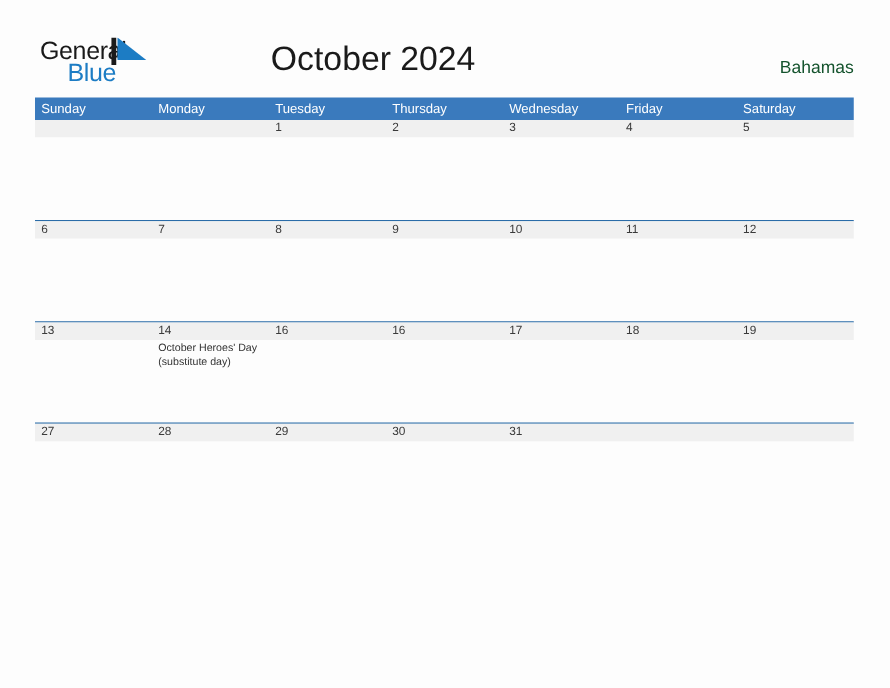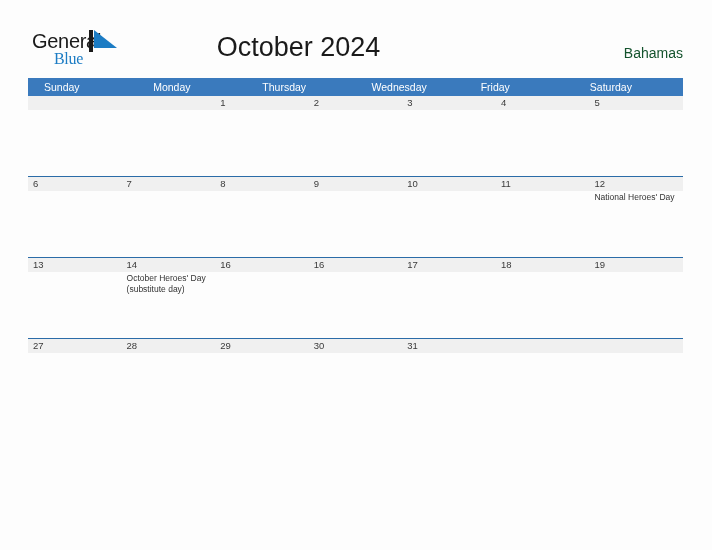--- a/index.html
+++ b/index.html
@@ -44,26 +44,25 @@
     font-size: 20px;
     color: #1a1a1a;
     letter-spacing: -0.3px;
     line-height: 20px;
     white-space: nowrap;
   }
   .logo-blue {
     position: absolute;
     left: 22px;
     top: 18px;
-    font-size: 16px;
+    font-size: 20px;
     color: #1c7cc4;
     letter-spacing: -0.3px;
     line-height: 20px;
     white-space: nowrap;
-    font-family: Liberation Serif, serif;
   }
   .logo-mark {
     position: absolute;
     left: 57px;
     top: -1px;
     width: 32px;
     height: 22px;
   }
 
   .cal-title {
@@ -101,21 +100,21 @@
     display: flex;
     width: 655px;
     height: 18px;
     background: #3a7abd;
   }
   .dow-cell {
     flex: 1 1 0;
     font-size: 10.5px;
     color: #ffffff;
     line-height: 18px;
-    padding-left: 16px;
+    padding-left: 5px;
     box-sizing: border-box;
     white-space: nowrap;
     overflow: hidden;
   }
 
   .week {
     width: 655px;
     position: relative;
   }
   .week-rule {
@@ -178,20 +177,21 @@
 
     <div class="country">Bahamas</div>
 
   </div>
 
   <div class="calendar">
 
     <div class="dow-row">
       <div class="dow-cell">Sunday</div>
       <div class="dow-cell">Monday</div>
+      <div class="dow-cell">Tuesday</div>
       <div class="dow-cell">Thursday</div>
       <div class="dow-cell">Wednesday</div>
       <div class="dow-cell">Friday</div>
       <div class="dow-cell">Saturday</div>
     </div>
 
     <div class="week">
       <div class="week-band">
         <div class="num-cell"></div>
         <div class="num-cell"></div>
@@ -223,23 +223,20 @@
         <div class="num-cell">11</div>
         <div class="num-cell">12</div>
       </div>
       <div class="week-body">
         <div class="ev-cell"></div>
         <div class="ev-cell"></div>
         <div class="ev-cell"></div>
         <div class="ev-cell"></div>
         <div class="ev-cell"></div>
         <div class="ev-cell"></div>
-        <div class="ev-cell">
-          <div class="event">National Heroes' Day</div>
-        </div>
       </div>
     </div>
 
     <div class="week">
       <div class="week-rule"></div>
       <div class="week-band">
         <div class="num-cell">13</div>
         <div class="num-cell">14</div>
         <div class="num-cell">16</div>
         <div class="num-cell">16</div>

